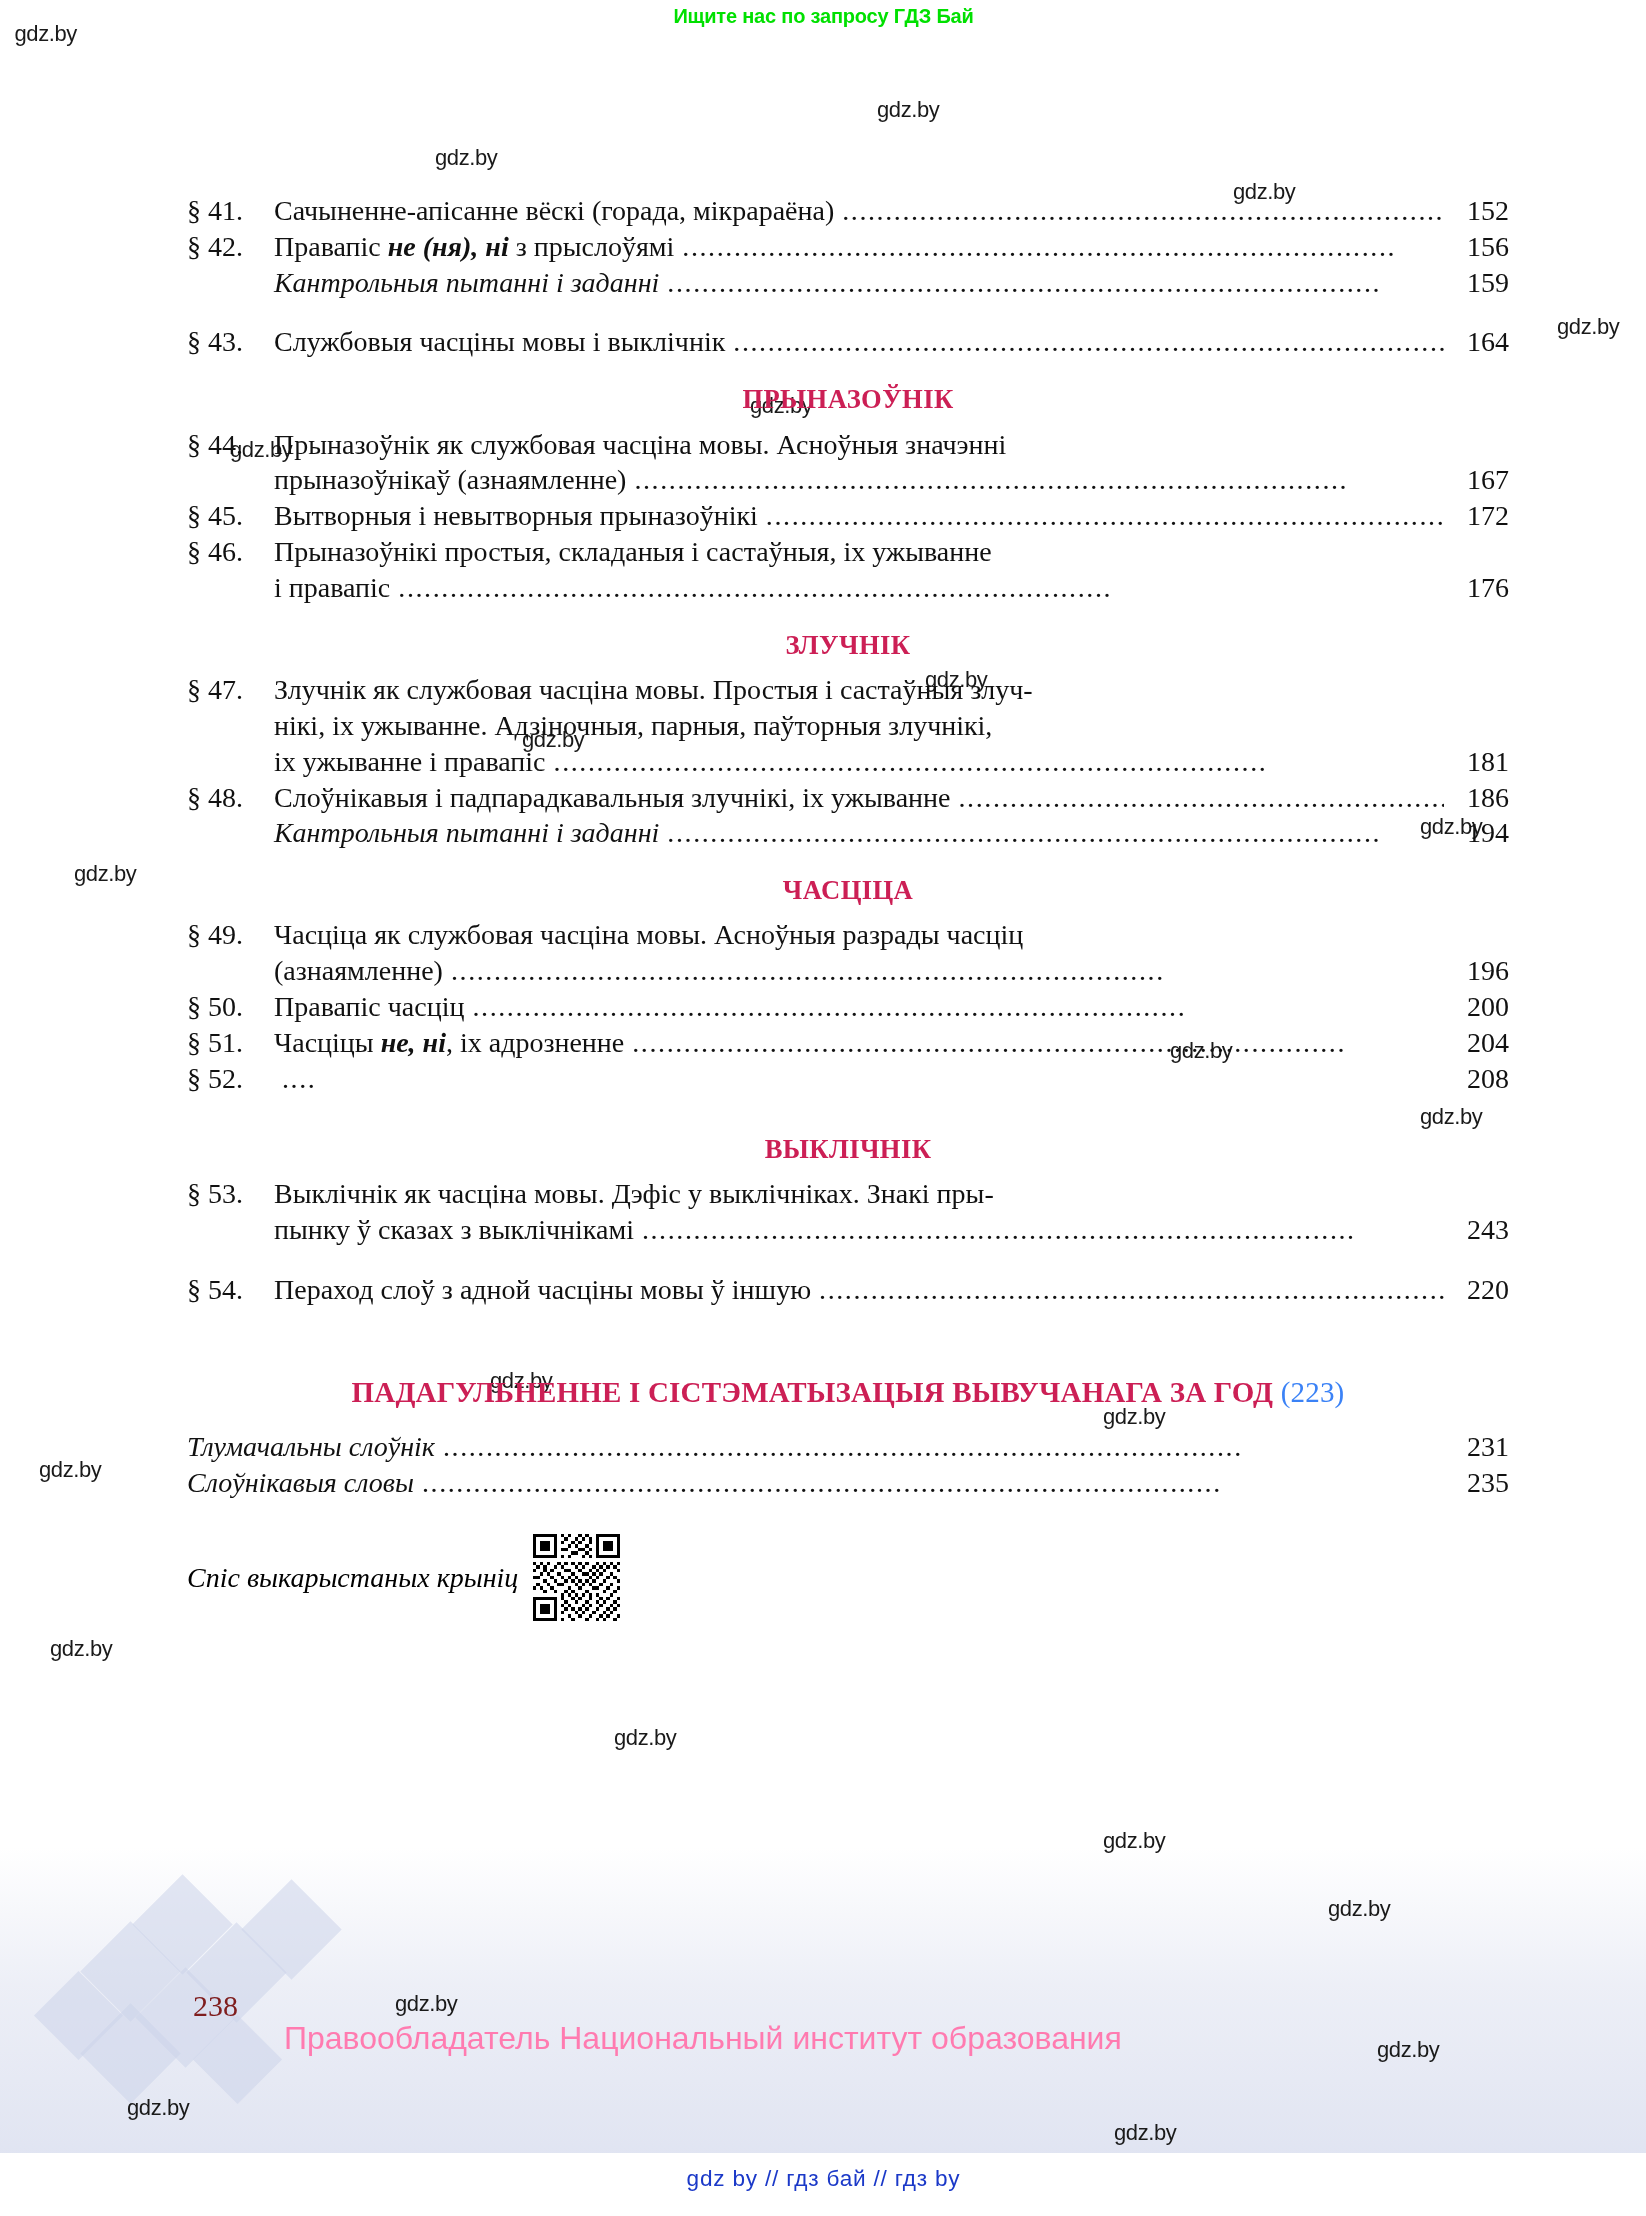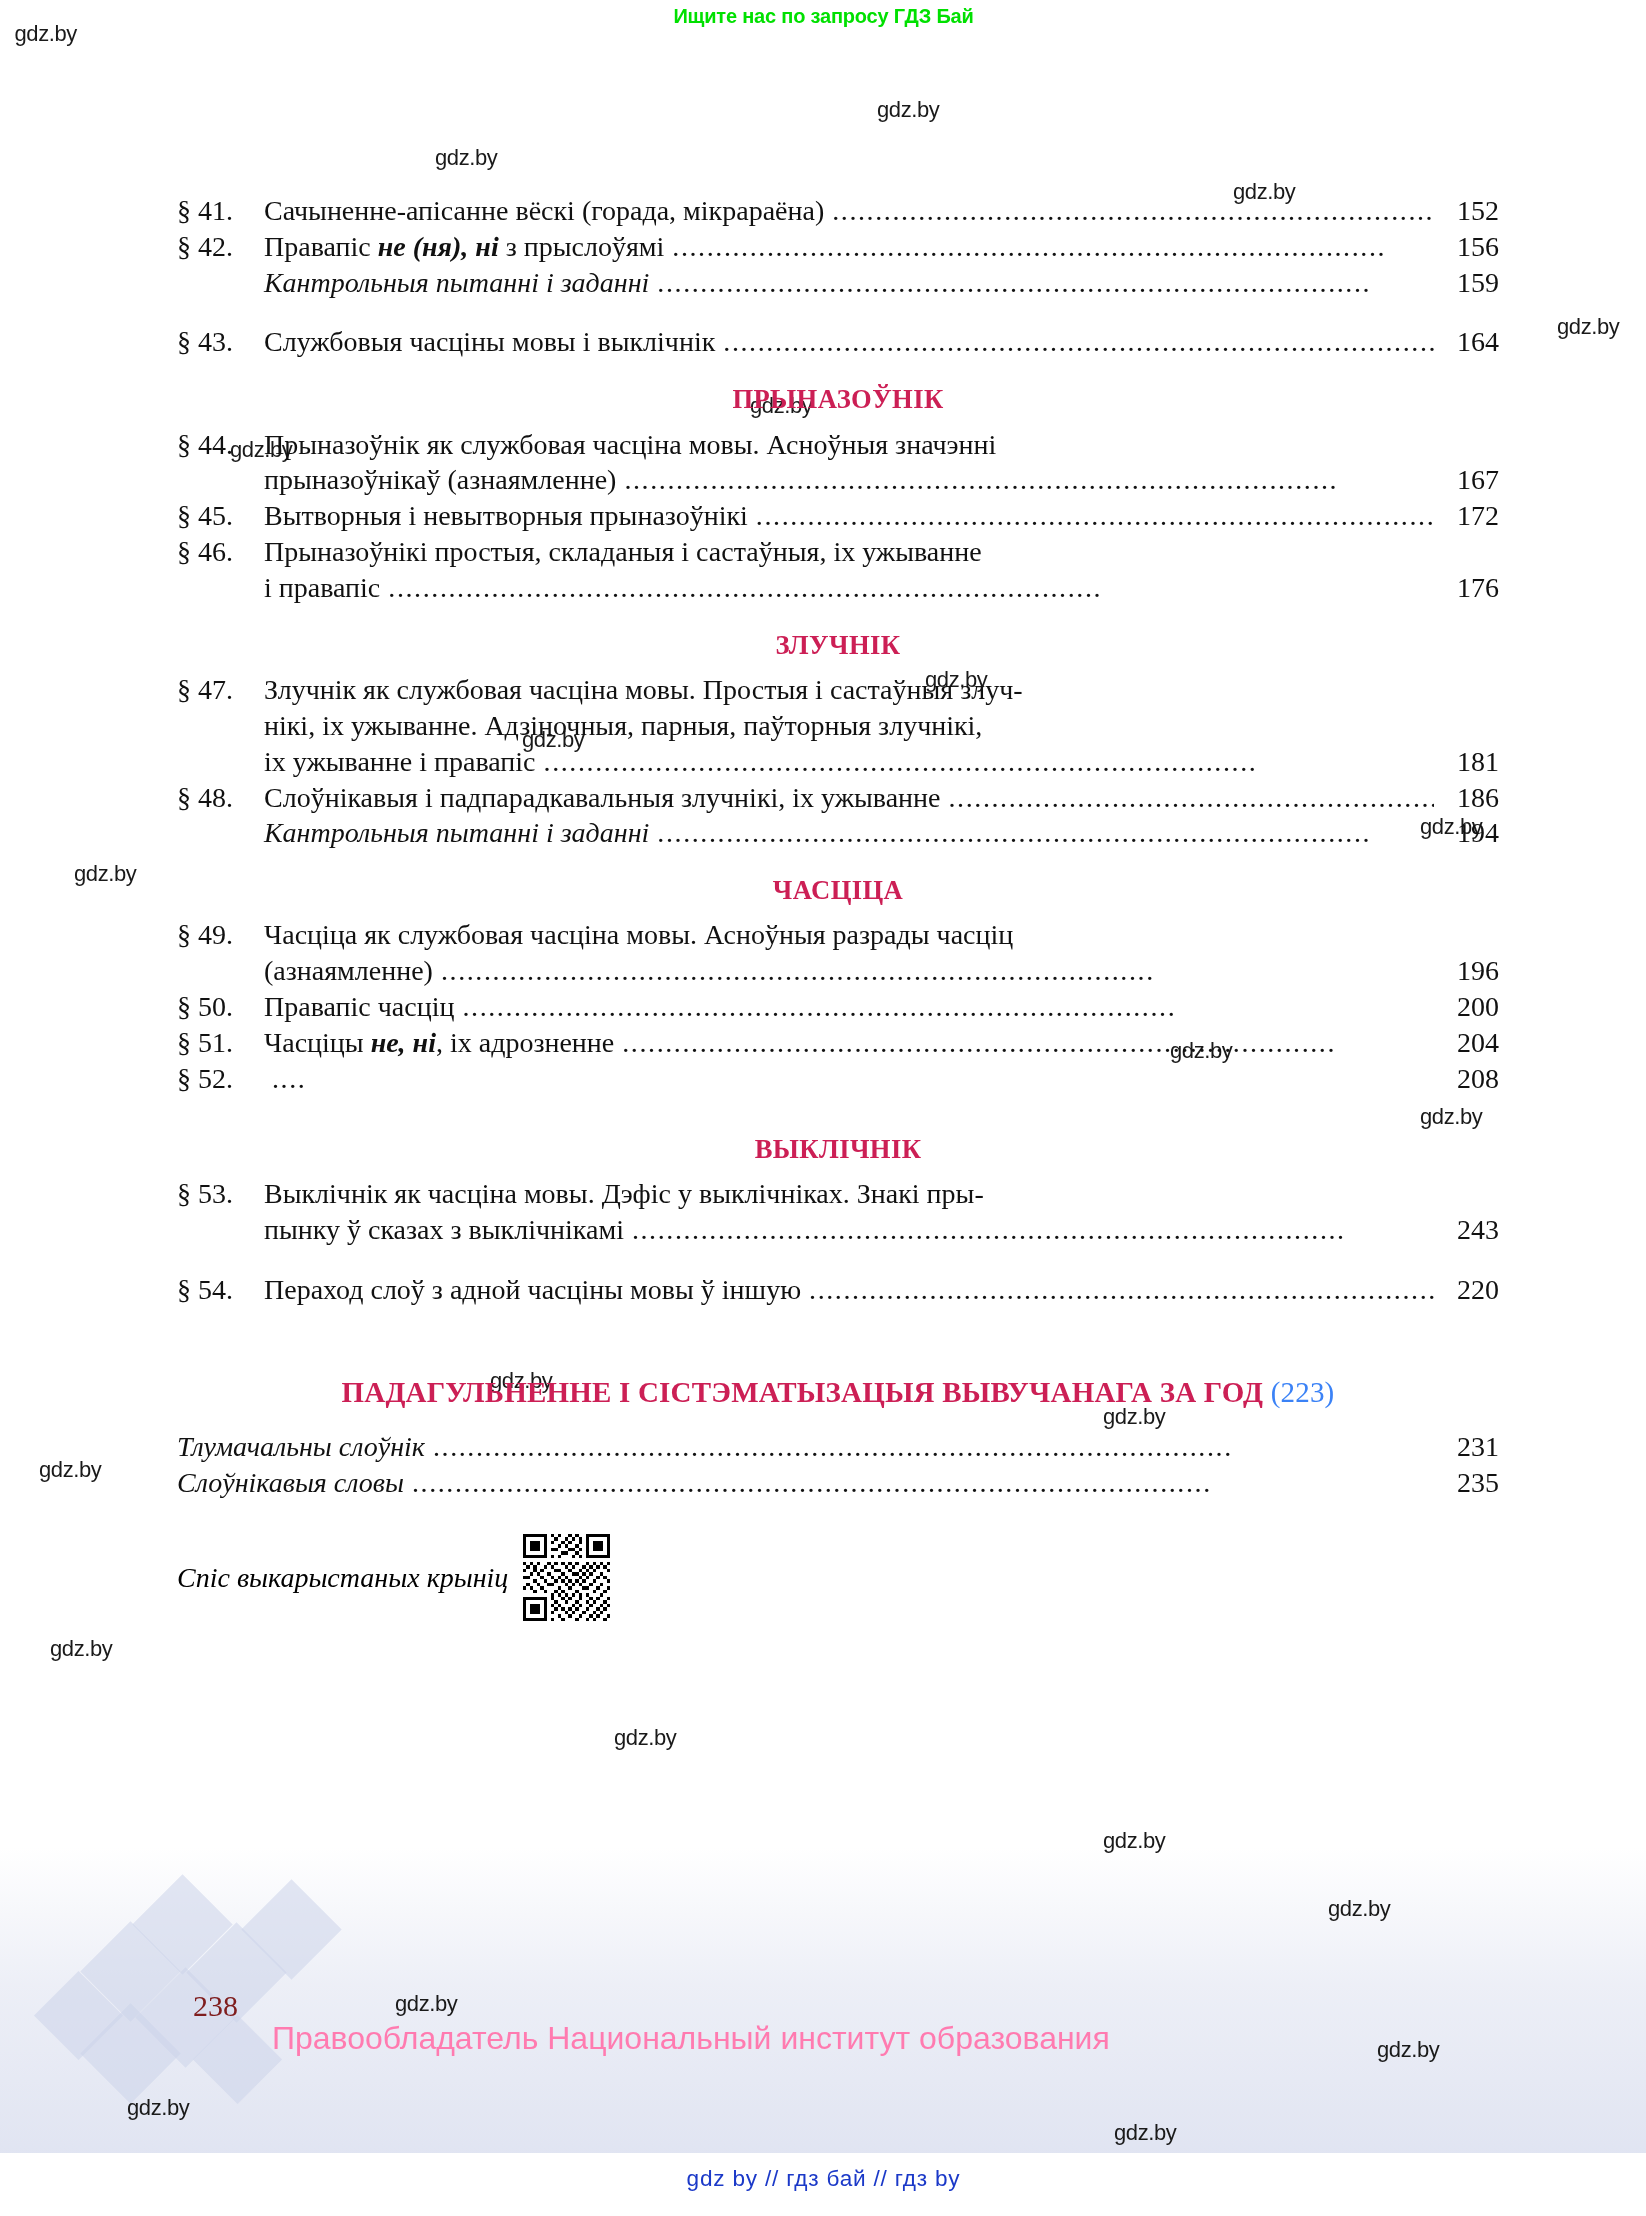--- a/index.html
+++ b/index.html
@@ -36,21 +36,21 @@
     font-family: "Liberation Sans", sans-serif;
     font-size: 22px;
     color: #1a1a1a;
     white-space: nowrap;
     letter-spacing: -0.4px;
   }
 
   
   .content {
     position: absolute;
-    left: 177px;
+    left: 187px;
     top: 193px;
     width: 1322px;
   }
 
   
   .sect-head {
     text-align: center;
     color: #cc1f55;
     font-family: "Liberation Serif", serif;
     font-weight: bold;
@@ -152,21 +152,21 @@
   }
   .dia {
     position: absolute;
     background: #ccd4ea;
     opacity: .55;
     transform: rotate(45deg);
   }
 
   .copyright {
     position: absolute;
-    left: 272px;
+    left: 284px;
     top: 2020px;
     font-family: "Liberation Sans", sans-serif;
     font-size: 32px;
     color: #ff7bb0;
     white-space: nowrap;
   }
 
   .footerbar {
     position: absolute;
     left: 0;

